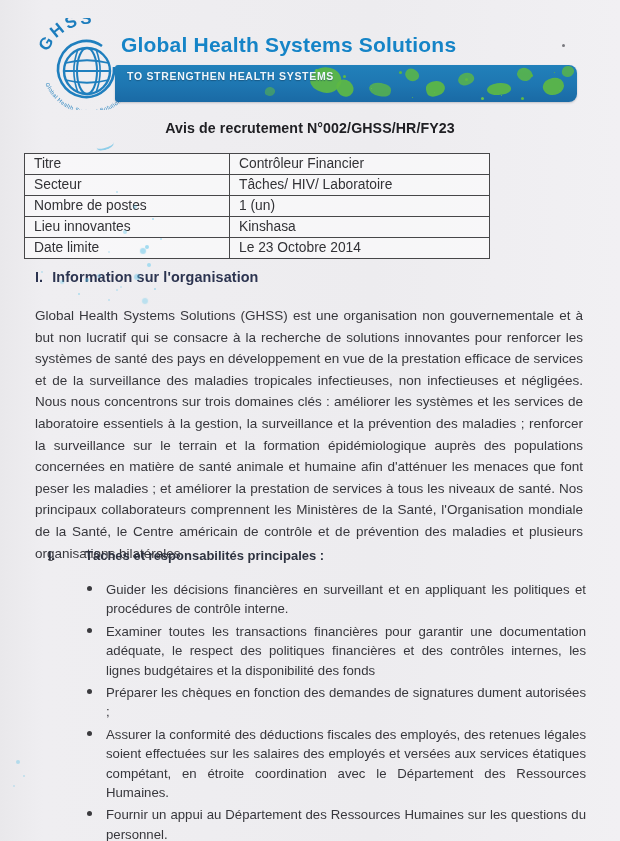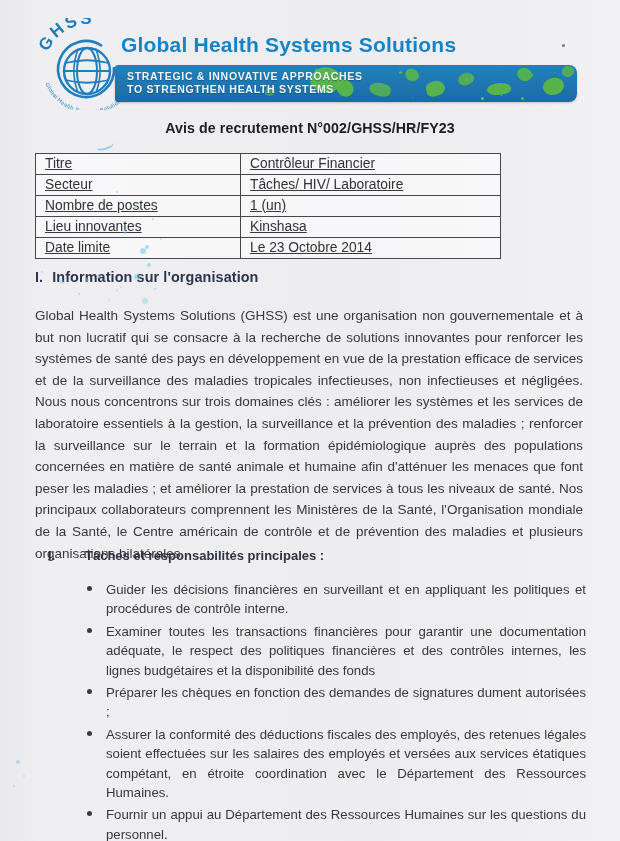--- a/index.html
+++ b/index.html
@@ -50,22 +50,22 @@
   .dark-dot{position:absolute;left:562px;top:44px;width:3px;height:3px;border-radius:50%;background:#5a5a60;opacity:.8;}
 
   
   .doc-title{
     position:absolute;left:0;top:120px;width:620px;text-align:center;
     font-size:14.2px;font-weight:bold;color:#202024;letter-spacing:.1px;
   }
 
   
   .info-table{
-    position:absolute;left:35px;top:153px;width:466px;
-    border-collapse:collapse;background:rgba(255,255,255,.55);text-decoration:underline;
+    position:absolute;left:24px;top:153px;width:466px;
+    border-collapse:collapse;background:rgba(255,255,255,.55);
   }
   .info-table td{
     border:1.4px solid #474749;
     font-size:13.8px;color:#323236;
     padding:1px 9px 2px 9px;height:17px;line-height:16px;
   }
   .info-table td.lbl{width:186px;}
 
   
   .sec1-heading{
@@ -161,21 +161,20 @@
     <i class="blob b4"></i>
     <i class="blob b5"></i>
     <i class="blob b6"></i>
     <i class="blob b7"></i>
     <i class="blob b8"></i>
     <i class="blob b9"></i>
     <i class="blob b10"></i>
     <i class="blob b11"></i>
     <i class="speck s1"></i>
     <div class="banner-text">
-      <div>STRATEGIC &amp; INNOVATIVE APPROACHES</div>
       <div>TO STRENGTHEN HEALTH SYSTEMS</div>
     </div>
   </div>
 
   <span class="dark-dot"></span>
 
   <div class="doc-title">Avis de recrutement N°002/GHSS/HR/FY23</div>
 
   <table class="info-table">
     <tbody>

